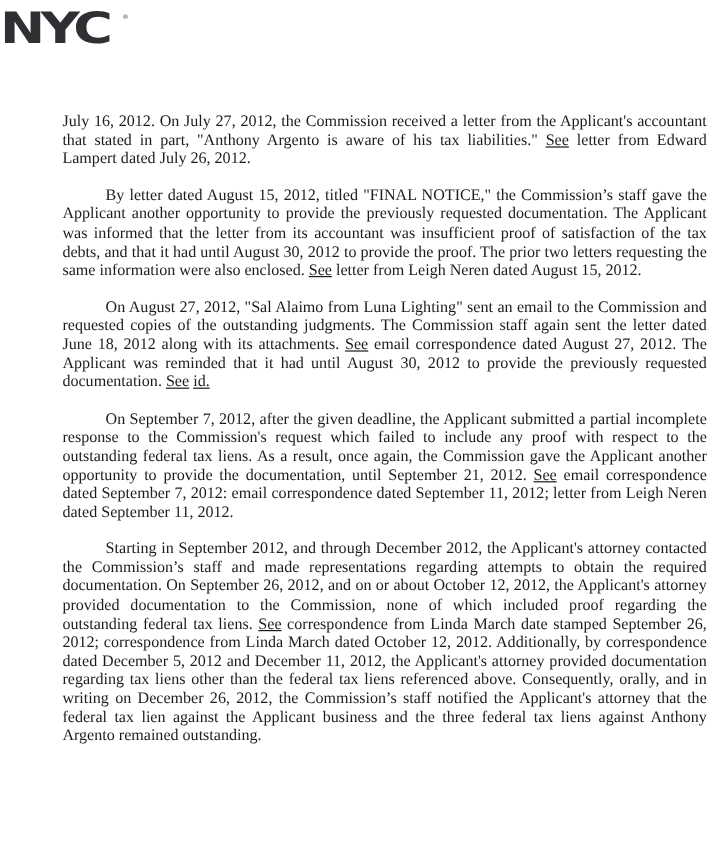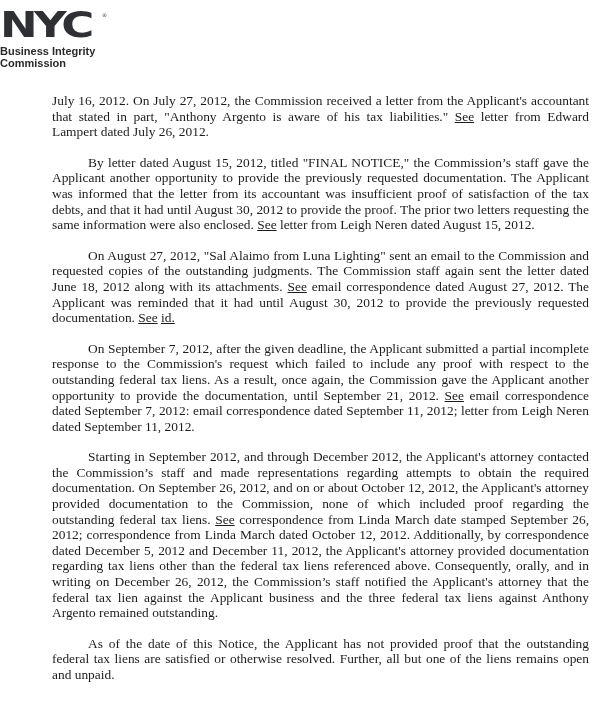--- a/index.html
+++ b/index.html
@@ -12,26 +12,21 @@
   .body p { margin: 0 0 15px 0; }
   .body p.indent { text-indent: 36px; }
   .u { text-decoration: underline; }
 </style>
 </head>
 <body>
 
 <div class="logo">
   <span class="nyc">NYC</span>
   <span class="reg">®</span>
-  <div class="agency">
-    <div>Business Integrity</div>
-    <div>Commission</div>
-  </div>
 </div>
 
 <div class="body" id="doc-body">
     <p><span>July 16, 2012.  On July 27, 2012, the Commission received a letter from the Applicant's accountant that stated in part, "Anthony Argento is aware of his tax liabilities."  </span><span class="u">See</span><span> letter from Edward Lampert dated July 26, 2012.</span></p>
     <p class="indent"><span>By letter dated August 15, 2012, titled "FINAL NOTICE," the Commission’s staff gave the Applicant another opportunity to provide the previously requested documentation.  The Applicant was informed that the letter from its accountant was insufficient proof of satisfaction of the tax debts, and that it had until August 30, 2012 to provide the proof.  The prior two letters requesting the same information were also enclosed.  </span><span class="u">See</span><span> letter from Leigh Neren dated August 15, 2012.</span></p>
     <p class="indent"><span>On August 27, 2012, "Sal Alaimo from Luna Lighting" sent an email to the Commission and requested copies of the outstanding judgments.  The Commission staff again sent the letter dated June 18, 2012 along with its attachments.  </span><span class="u">See</span><span> email correspondence dated August 27, 2012.  The Applicant was reminded that it had until August 30, 2012 to provide the previously requested documentation.  </span><span class="u">See</span><span> </span><span class="u">id.</span></p>
     <p class="indent"><span>On September 7, 2012, after the given deadline, the Applicant submitted a partial incomplete response to the Commission's request which failed to include any proof with respect to the outstanding federal tax liens.  As a result, once again, the Commission gave the Applicant another opportunity to provide the documentation, until September 21, 2012.  </span><span class="u">See</span><span> email correspondence dated September 7, 2012: email correspondence dated September 11, 2012; letter from Leigh Neren dated September 11, 2012.</span></p>
     <p class="indent"><span>Starting in September 2012, and through December 2012, the Applicant's attorney contacted the Commission’s staff and made representations regarding attempts to obtain the required documentation.  On September 26, 2012, and on or about October 12, 2012, the Applicant's attorney provided documentation to the Commission, none of which included proof regarding the outstanding federal tax liens.  </span><span class="u">See</span><span> correspondence from Linda March date stamped September 26, 2012; correspondence from Linda March dated October 12, 2012.  Additionally, by correspondence dated December 5, 2012 and December 11, 2012, the Applicant's attorney provided documentation regarding tax liens other than the federal tax liens referenced above.  Consequently, orally, and in writing on December 26, 2012, the Commission’s staff notified the Applicant's attorney that the federal tax lien against the Applicant business and the three federal tax liens against Anthony Argento remained outstanding.</span></p>
-    <p class="indent"><span>As of the date of this Notice, the Applicant has not provided proof that the outstanding federal tax liens are satisfied or otherwise resolved.  Further, all but one of the liens remains open and unpaid.</span></p>
   </div>
 
 </body></html>

